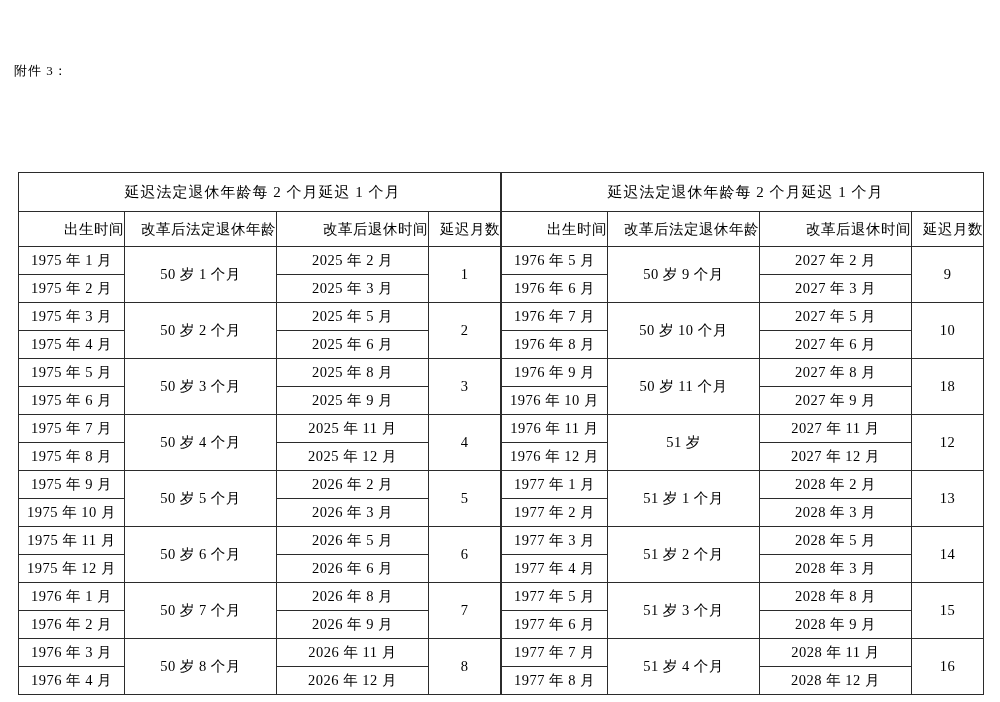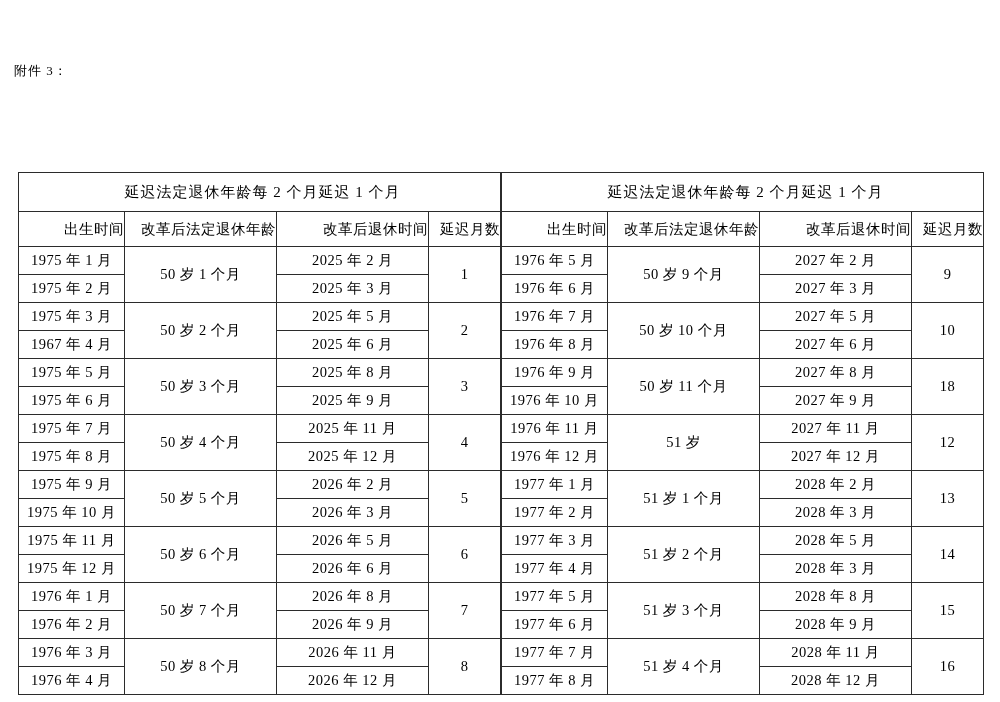--- a/index.html
+++ b/index.html
@@ -128,21 +128,21 @@
           <td>2025 年 3 月</td>
         </tr>
 
         <tr>
           <td>1975 年 3 月</td>
           <td class="vmerge" rowspan="2">50 岁 2 个月</td>
           <td>2025 年 5 月</td>
           <td class="vmerge delay-cell" rowspan="2">2</td>
         </tr>
         <tr>
-          <td>1967 年 4 月</td>
+          <td>1975 年 4 月</td>
           <td>2025 年 6 月</td>
         </tr>
 
         <tr>
           <td>1975 年 5 月</td>
           <td class="vmerge" rowspan="2">50 岁 3 个月</td>
           <td>2025 年 8 月</td>
           <td class="vmerge delay-cell" rowspan="2">3</td>
         </tr>
         <tr>

